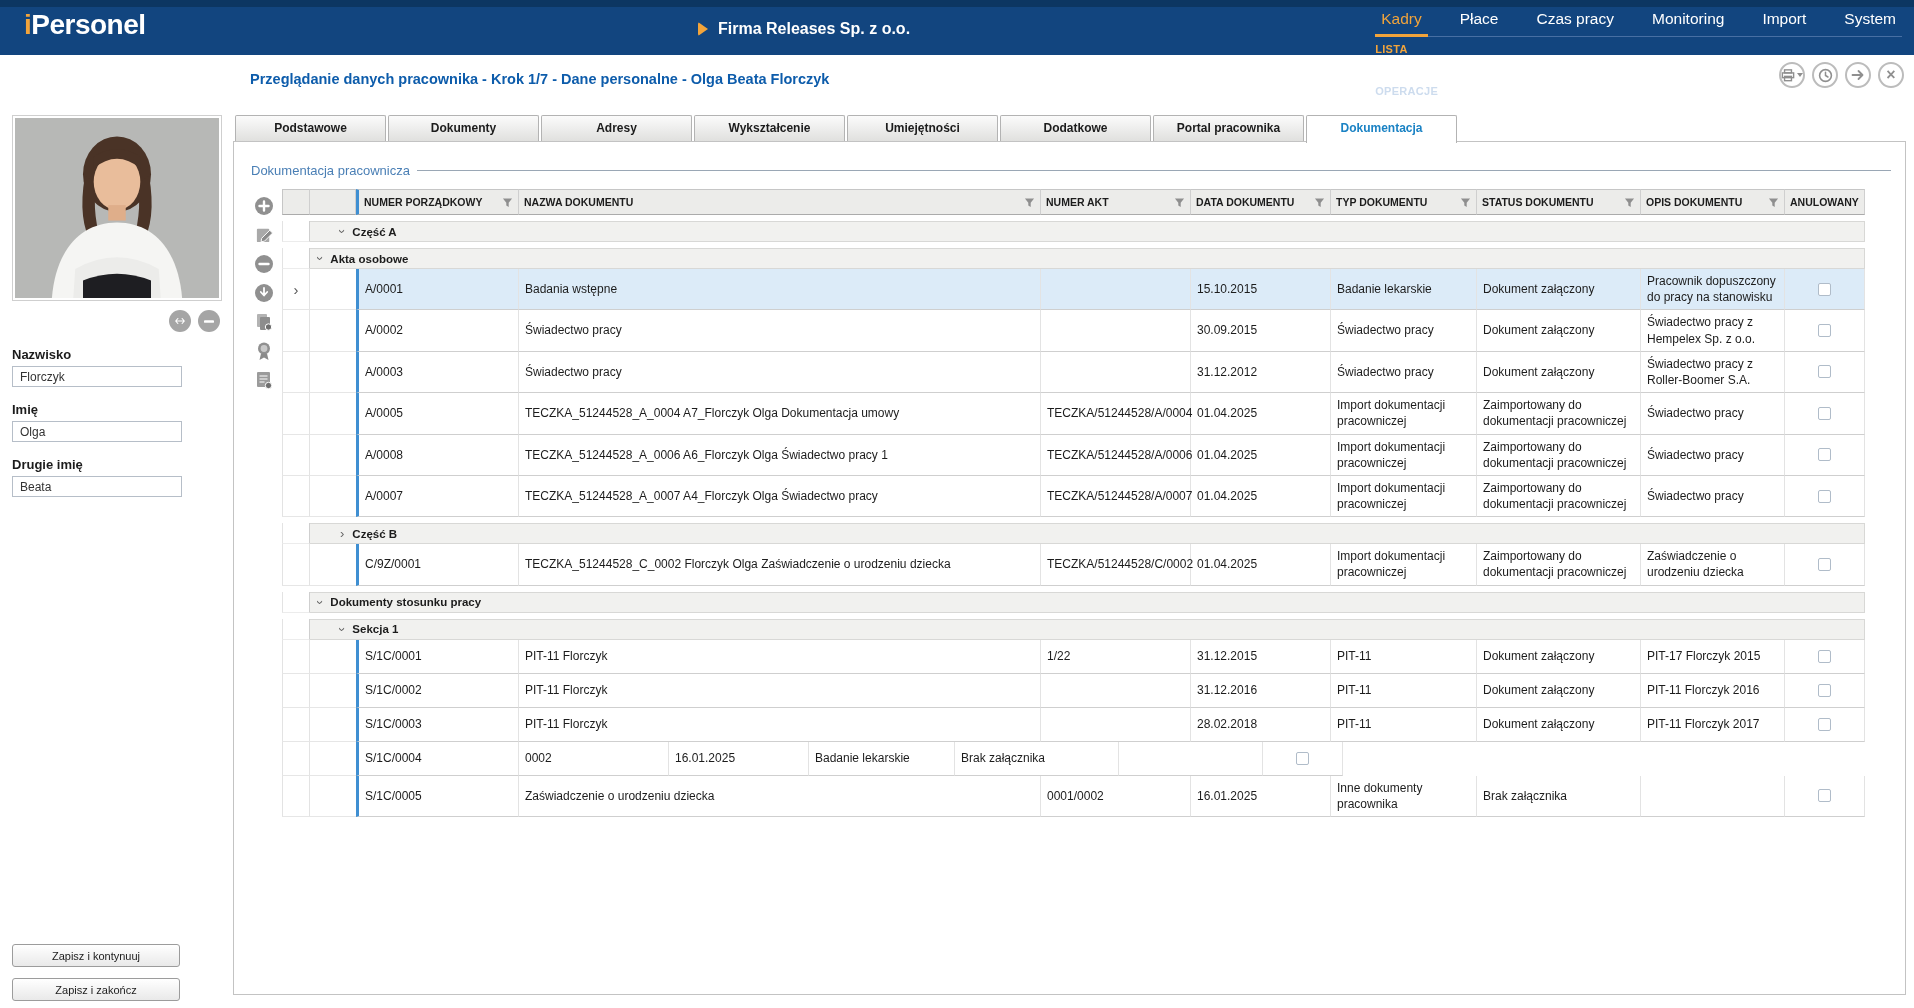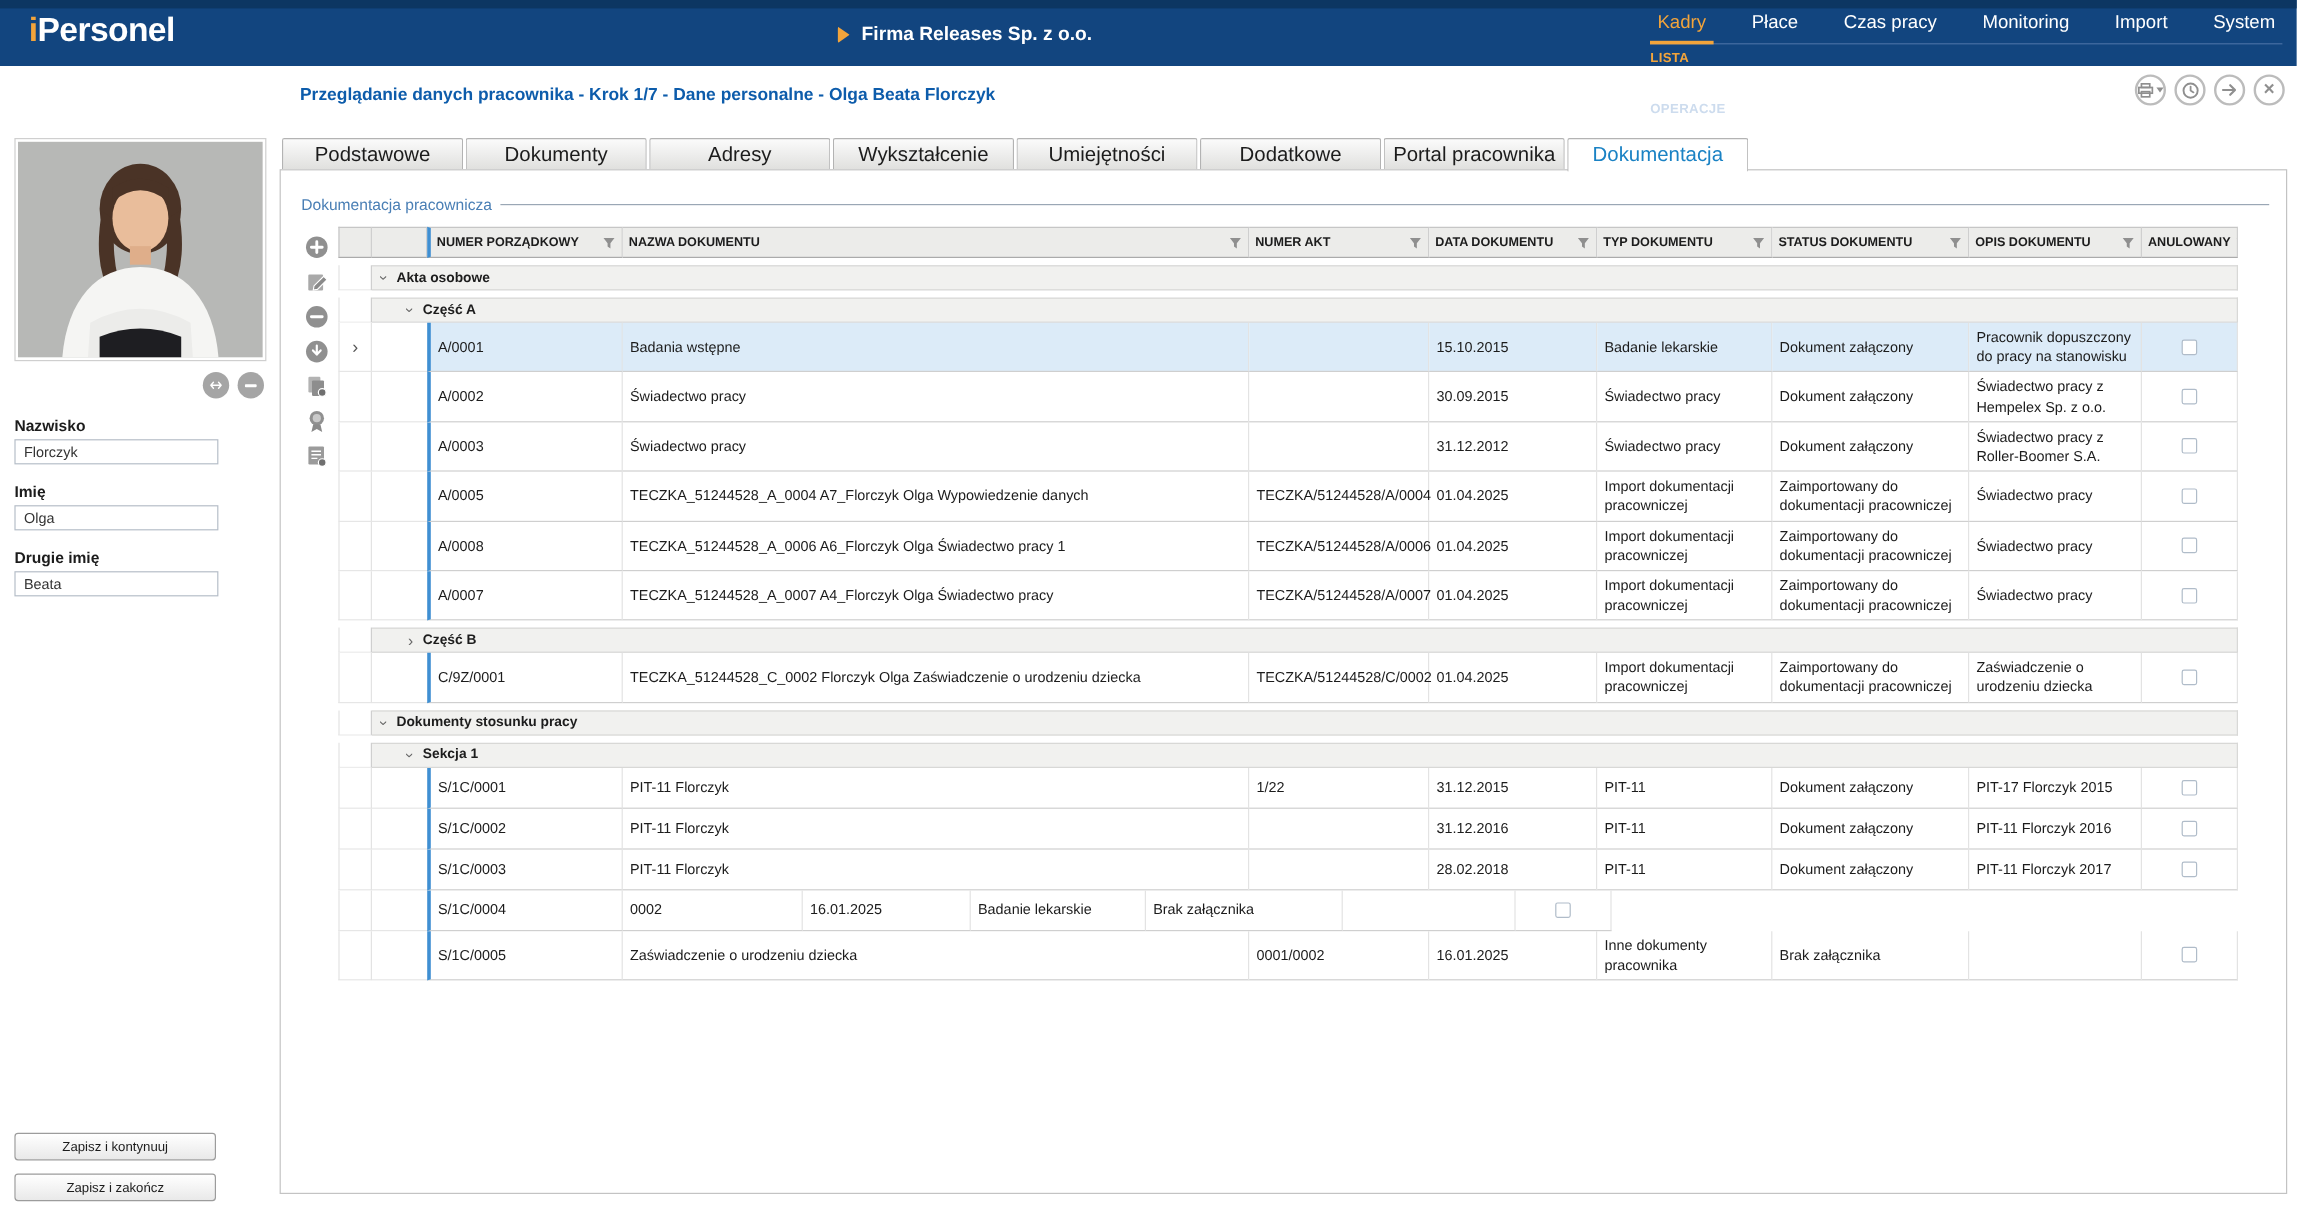--- a/index.html
+++ b/index.html
@@ -40,21 +40,21 @@
   .photo-actions { display:flex; justify-content:flex-end; gap:7px; margin-top:9px; margin-right:2px; }
   .pa-btn { width:22px; height:22px; border-radius:50%; background:#a5a5a5; color:#fff; display:flex; align-items:center; justify-content:center; border:none; cursor:pointer; }
   .field { margin-top:15px; }
   .field label { font-weight:bold; font-size:13px; display:block; margin-bottom:4px; }
   .field input { width:170px; height:21px; border:1px solid #b6bec8; font-size:12px; padding:2px 7px; color:#333; font-family:inherit; }
   .save-buttons { position:absolute; left:12px; top:944px; display:flex; flex-direction:column; gap:11px; }
   .save-btn { width:168px; height:23px; border:1px solid #9c9c9c; border-radius:3px; background:linear-gradient(#ffffff,#e9e9e9); font-size:11px; font-family:inherit; color:#1c1c1c; cursor:pointer; }
 
   
   .tabs { position:absolute; left:235px; top:115px; display:flex; gap:2px; z-index:2; }
-  .tab { width:151px; height:26px; line-height:25px; text-align:center; font-size:17px; font-weight:normal; color:#1c1c1c;
+  .tab { width:151px; height:26px; line-height:25px; text-align:center; font-size:12px; font-weight:bold; color:#1c1c1c;
          background:linear-gradient(#fbfbfb,#e0e0de); border:1px solid #b3b3b3; border-bottom:none; border-radius:2px 2px 0 0; cursor:pointer; }
   .tab.active { background:#fff; color:#1a82c4; height:28px; }
 
   
   .panel { position:absolute; left:233px; top:141px; width:1673px; height:854px; border:1px solid #c3c3c3; background:#fff; }
   .legend { display:flex; align-items:center; margin:21px 14px 0 17px; color:#4a7fb5; font-size:13px; white-space:nowrap; }
   .legend::after { content:''; flex:1; height:1px; background:#9aa7b5; margin-left:7px; }
 
   .side-toolbar { position:absolute; left:18px; top:53px; display:flex; flex-direction:column; gap:8px; width:24px; align-items:center; }
   .tbtn { width:21px; height:21px; display:flex; align-items:center; justify-content:center; cursor:pointer; }
@@ -307,32 +307,32 @@
           </svg>
         </div>
         <div class="th c7">
           <span class="th-label">ANULOWANY</span>
           <svg class="funnel" width="11" height="11" viewBox="0 0 12 12">
             <path d="M1 1.5h10L7.3 6.2V11L4.7 9.2V6.2z" fill="#8f8f8f"></path>
           </svg>
         </div>
       </div>
     <div class="tbody">
+        <div class="grow lvl1">
+          <div class="c-ind"></div>
+          <div class="gcontent">
+            <span class="chev exp">›</span>
+            <span class="glabel">Część A</span>
+          </div>
+        </div>
         <div class="grow lvl0">
           <div class="c-ind"></div>
           <div class="gcontent">
             <span class="chev exp">›</span>
             <span class="glabel">Akta osobowe</span>
-          </div>
-        </div>
-        <div class="grow lvl1">
-          <div class="c-ind"></div>
-          <div class="gcontent">
-            <span class="chev exp">›</span>
-            <span class="glabel">Część A</span>
           </div>
         </div>
         <div class="trow selected">
           <div class="cell c-ind">
             <span class="cur">›</span>
           </div>
           <div class="cell c-indent"></div>
           <div class="cell c0">A/0001</div>
           <div class="cell c1">Badania wstępne</div>
           <div class="cell c2"></div>
@@ -369,21 +369,21 @@
           <div class="cell c5">Dokument załączony</div>
           <div class="cell c6">Świadectwo pracy z Roller-Boomer S.A.</div>
           <div class="cell c7 chkcell">
             <span class="checkbox"></span>
           </div>
         </div>
         <div class="trow">
           <div class="cell c-ind"></div>
           <div class="cell c-indent"></div>
           <div class="cell c0">A/0005</div>
-          <div class="cell c1">TECZKA_51244528_A_0004 A7_Florczyk Olga Wypowiedzenie danych</div>
+          <div class="cell c1">TECZKA_51244528_A_0004 A7_Florczyk Olga Dokumentacja umowy</div>
           <div class="cell c2">TECZKA/51244528/A/0004</div>
           <div class="cell c3">01.04.2025</div>
           <div class="cell c4">Import dokumentacji pracowniczej</div>
           <div class="cell c5">Zaimportowany do dokumentacji pracowniczej</div>
           <div class="cell c6">Świadectwo pracy</div>
           <div class="cell c7 chkcell">
             <span class="checkbox"></span>
           </div>
         </div>
         <div class="trow">

